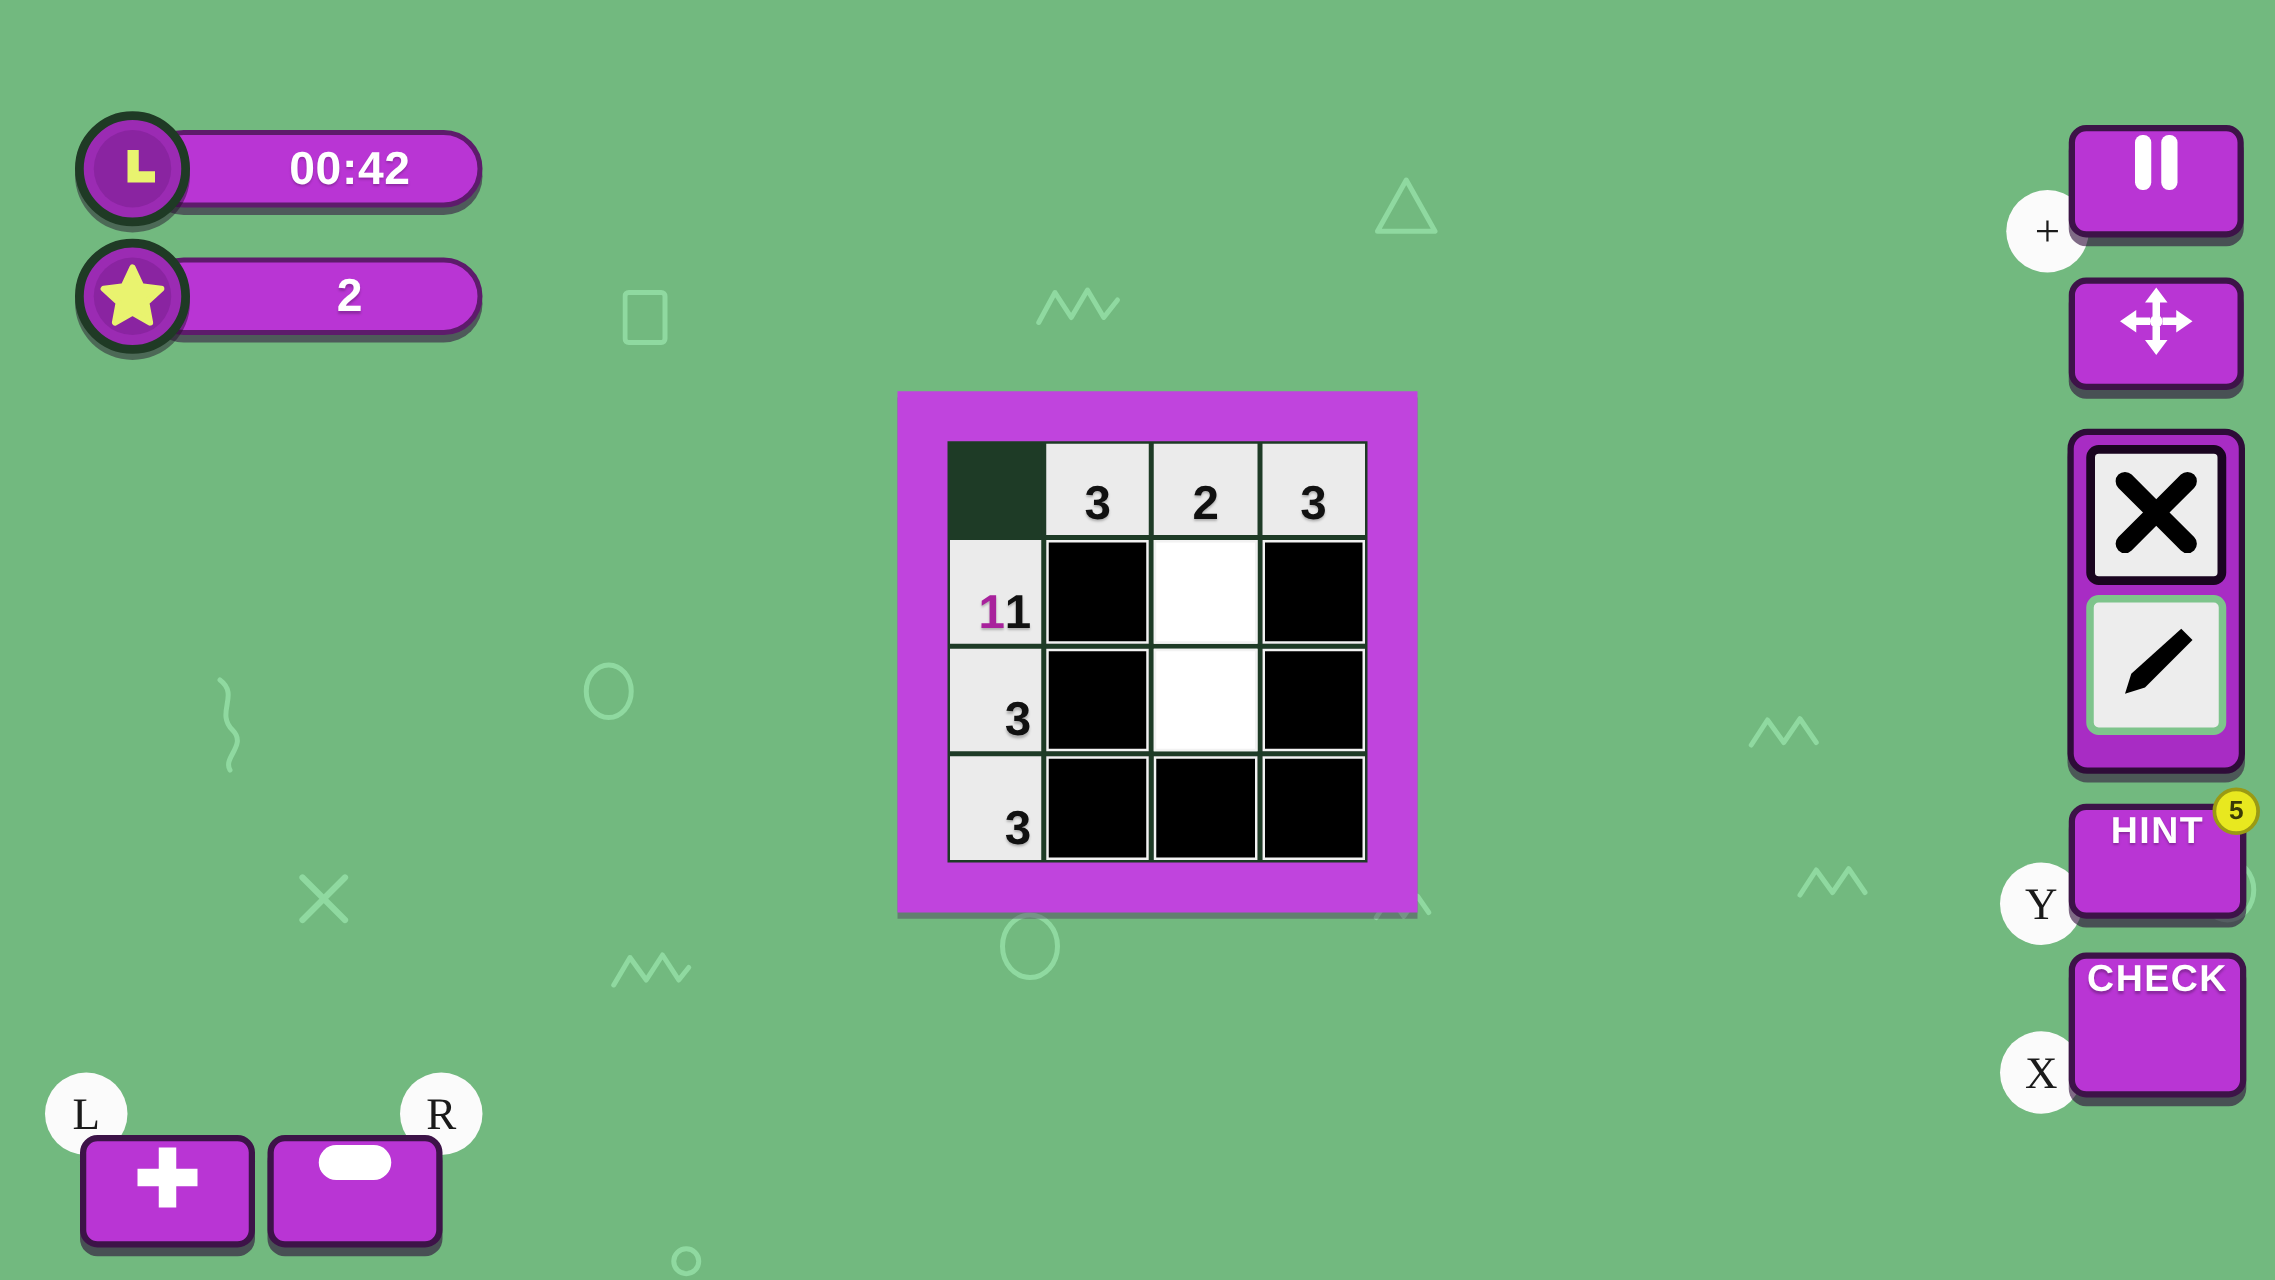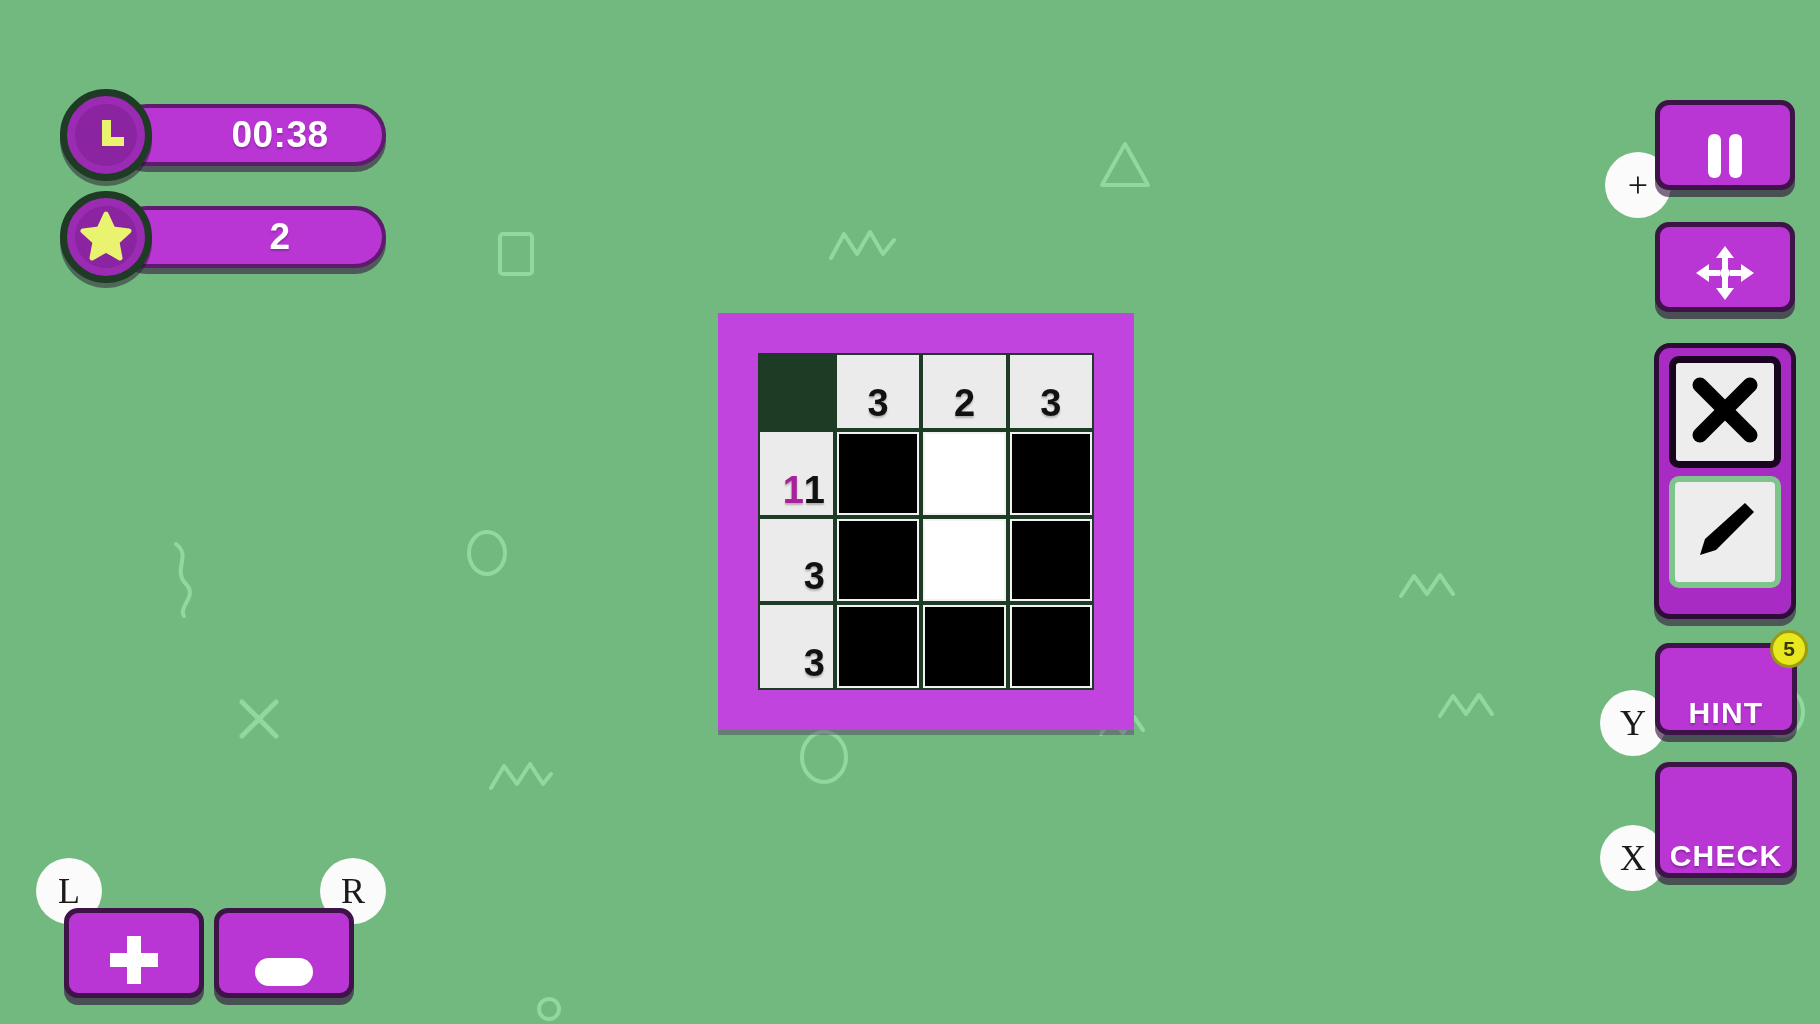--- a/index.html
+++ b/index.html
@@ -99,21 +99,21 @@
   .cell.filled { background: #000; }
   .cell.empty  { background: #fff; }
 
   
   .btn {
     position: absolute;
     background: #b935d4;
     border: 5px solid #3d1348;
     border-radius: 14px;
     box-shadow: 0 7px 0 rgba(45,10,55,.6);
-    display: flex; align-items: flex-end; justify-content: center;
+    display: flex; align-items: flex-start; justify-content: center;
   }
   .btn-label {
     color: #fff; font-weight: bold; font-size: 30px;
     letter-spacing: 1.2px;
     text-shadow: 0 2px 2px rgba(0,0,0,.25);
   }
   #pause-btn  { left: 1655px; top: 100px;  width: 140px; height: 90px; }
   #pan-btn    { left: 1655px; top: 222px;  width: 140px; height: 90px; }
   #tool-panel {
     position: absolute; left: 1654px; top: 343px;
@@ -232,21 +232,21 @@
   <div class="deco" style="left:535px;top:995px;">
     <svg width="28" height="28" viewBox="0 0 28 28">
         <circle cx="14" cy="14" r="10" fill="none" stroke="#8fd9a0" stroke-width="4"></circle>
       </svg>
   </div>
 
   <div class="hud" style="top:98px;">
 
     <div class="hud-row">
       <div class="hud-pill">
-        <span>00:38</span>
+        <span>00:42</span>
       </div>
       <div class="hud-badge">
         <div class="inner">
           <svg width="46" height="46" viewBox="0 0 46 46">
             <path d="M19 8 h9 v17 h13 v9 h-22 z" fill="#e9f36f"></path>
           </svg>
         </div>
       </div>
     </div>
 

